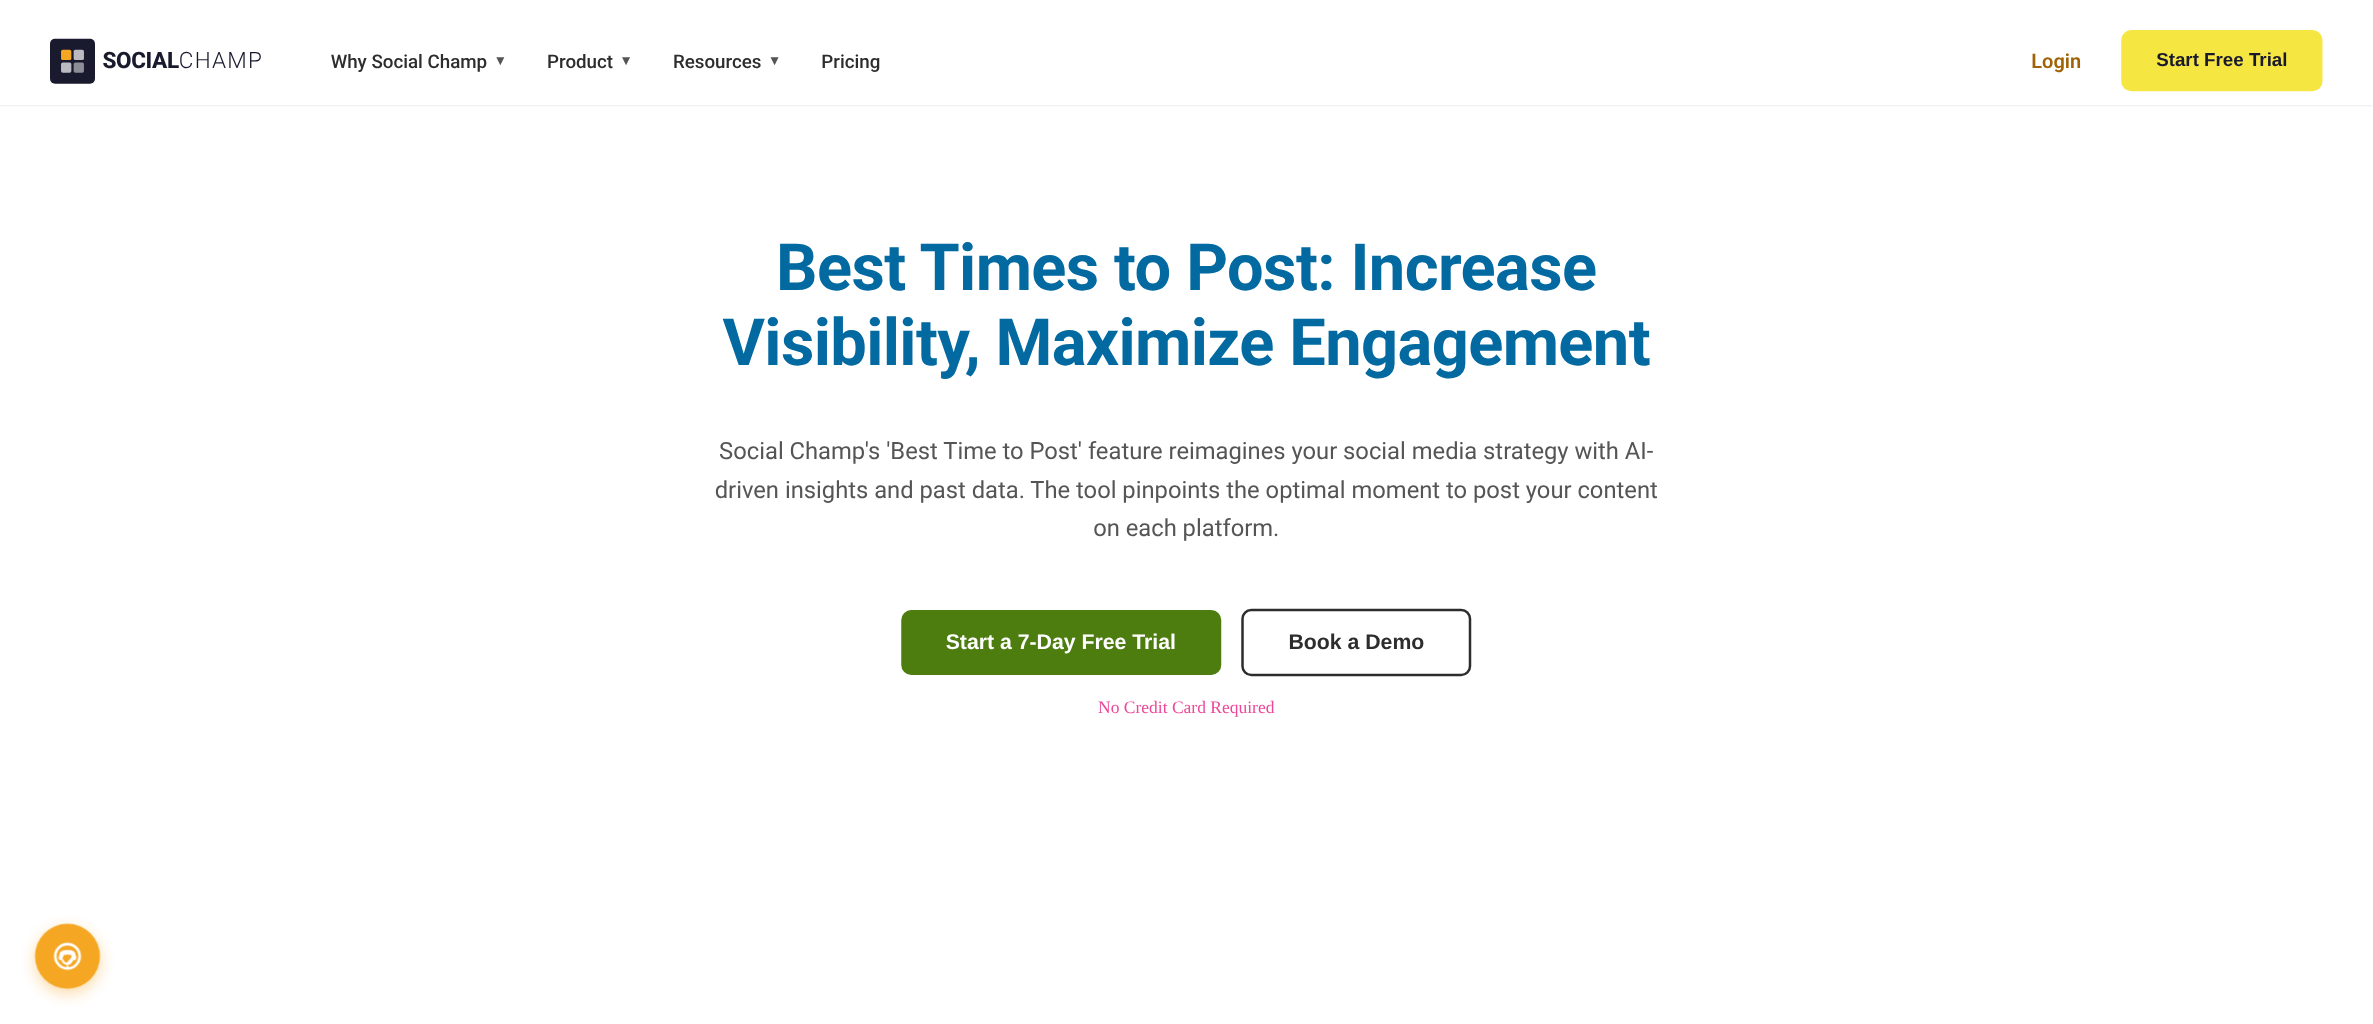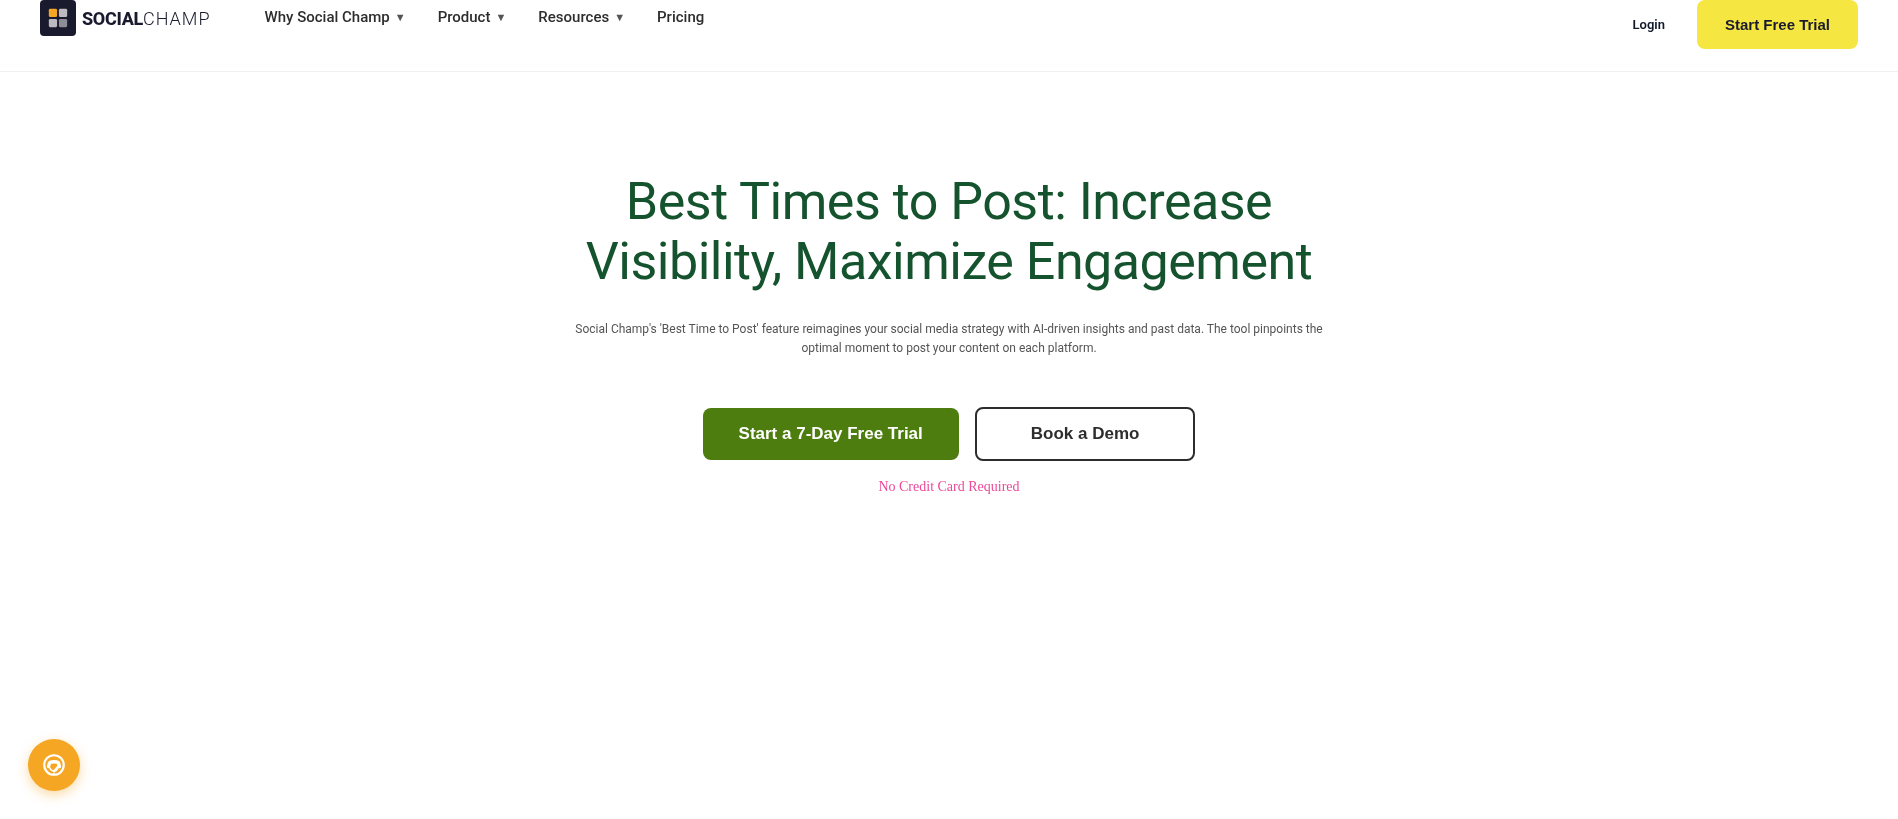--- a/index.html
+++ b/index.html
@@ -12,25 +12,26 @@
       font-family: -apple-system, BlinkMacSystemFont, 'Segoe UI', Roboto, Helvetica, Arial, sans-serif;
       background: #ffffff;
       color: #2d2d2d;
       min-height: 819px;
       overflow-x: hidden;
     }
 
     
     nav {
       display: flex;
-      align-items: flex-start;
+      align-items: center;
       padding: 0 40px;
       height: 72px;
       border-bottom: 1px solid #f0f0f0;
       background: #fff;
+      margin-top: 13px;
     }
 
     .logo-area {
       display: flex;
       align-items: center;
       gap: 6px;
       text-decoration: none;
       margin-right: 40px;
     }
 
@@ -87,23 +88,23 @@
       color: #555;
     }
 
     .nav-right {
       display: flex;
       align-items: center;
       gap: 16px;
     }
 
     .login-btn {
-      font-size: 13px;
+      font-size: 16px;
       font-weight: 600;
-      color: #0f172a;
+      color: #a16207;
       cursor: pointer;
       padding: 8px 16px;
       border-radius: 6px;
       text-decoration: none;
     }
 
     .start-trial-btn {
       background: #f5e642;
       color: #1a1a2e;
       font-size: 15px;
@@ -121,36 +122,36 @@
       flex-direction: column;
       align-items: center;
       text-align: center;
       padding: 100px 40px 80px;
       max-width: 900px;
       margin: 0 auto;
     }
 
     .hero-title {
       font-size: 52px;
-      font-weight: 400;
-      color: #14532d;
+      font-weight: 700;
+      color: #0369a1;
       line-height: 1.15;
-      margin-bottom: 28px;
+      margin-bottom: 40px;
       letter-spacing: -0.5px;
     }
 
     .hero-subtitle {
       font-size: 20px;
       font-weight: 700;
       color: #2d2d2d;
       margin-bottom: 20px;
     }
 
     .hero-desc {
-      font-size: 12px;
+      font-size: 19px;
       color: #555;
       line-height: 1.65;
       max-width: 760px;
       margin-bottom: 48px;
     }
 
     .hero-cta {
       display: flex;
       gap: 16px;
       align-items: center;
@@ -167,21 +168,21 @@
       border: none;
       cursor: pointer;
       white-space: nowrap;
     }
 
     .cta-secondary {
       background: #fff;
       color: #2d2d2d;
       font-size: 17px;
       font-weight: 600;
-      padding: 15px 54px;
+      padding: 15px 36px;
       border-radius: 8px;
       border: 2px solid #2d2d2d;
       cursor: pointer;
       white-space: nowrap;
     }
 
     .no-cc {
       font-size: 14px;
       color: #ec4899;
       font-family: Liberation Serif, serif;

